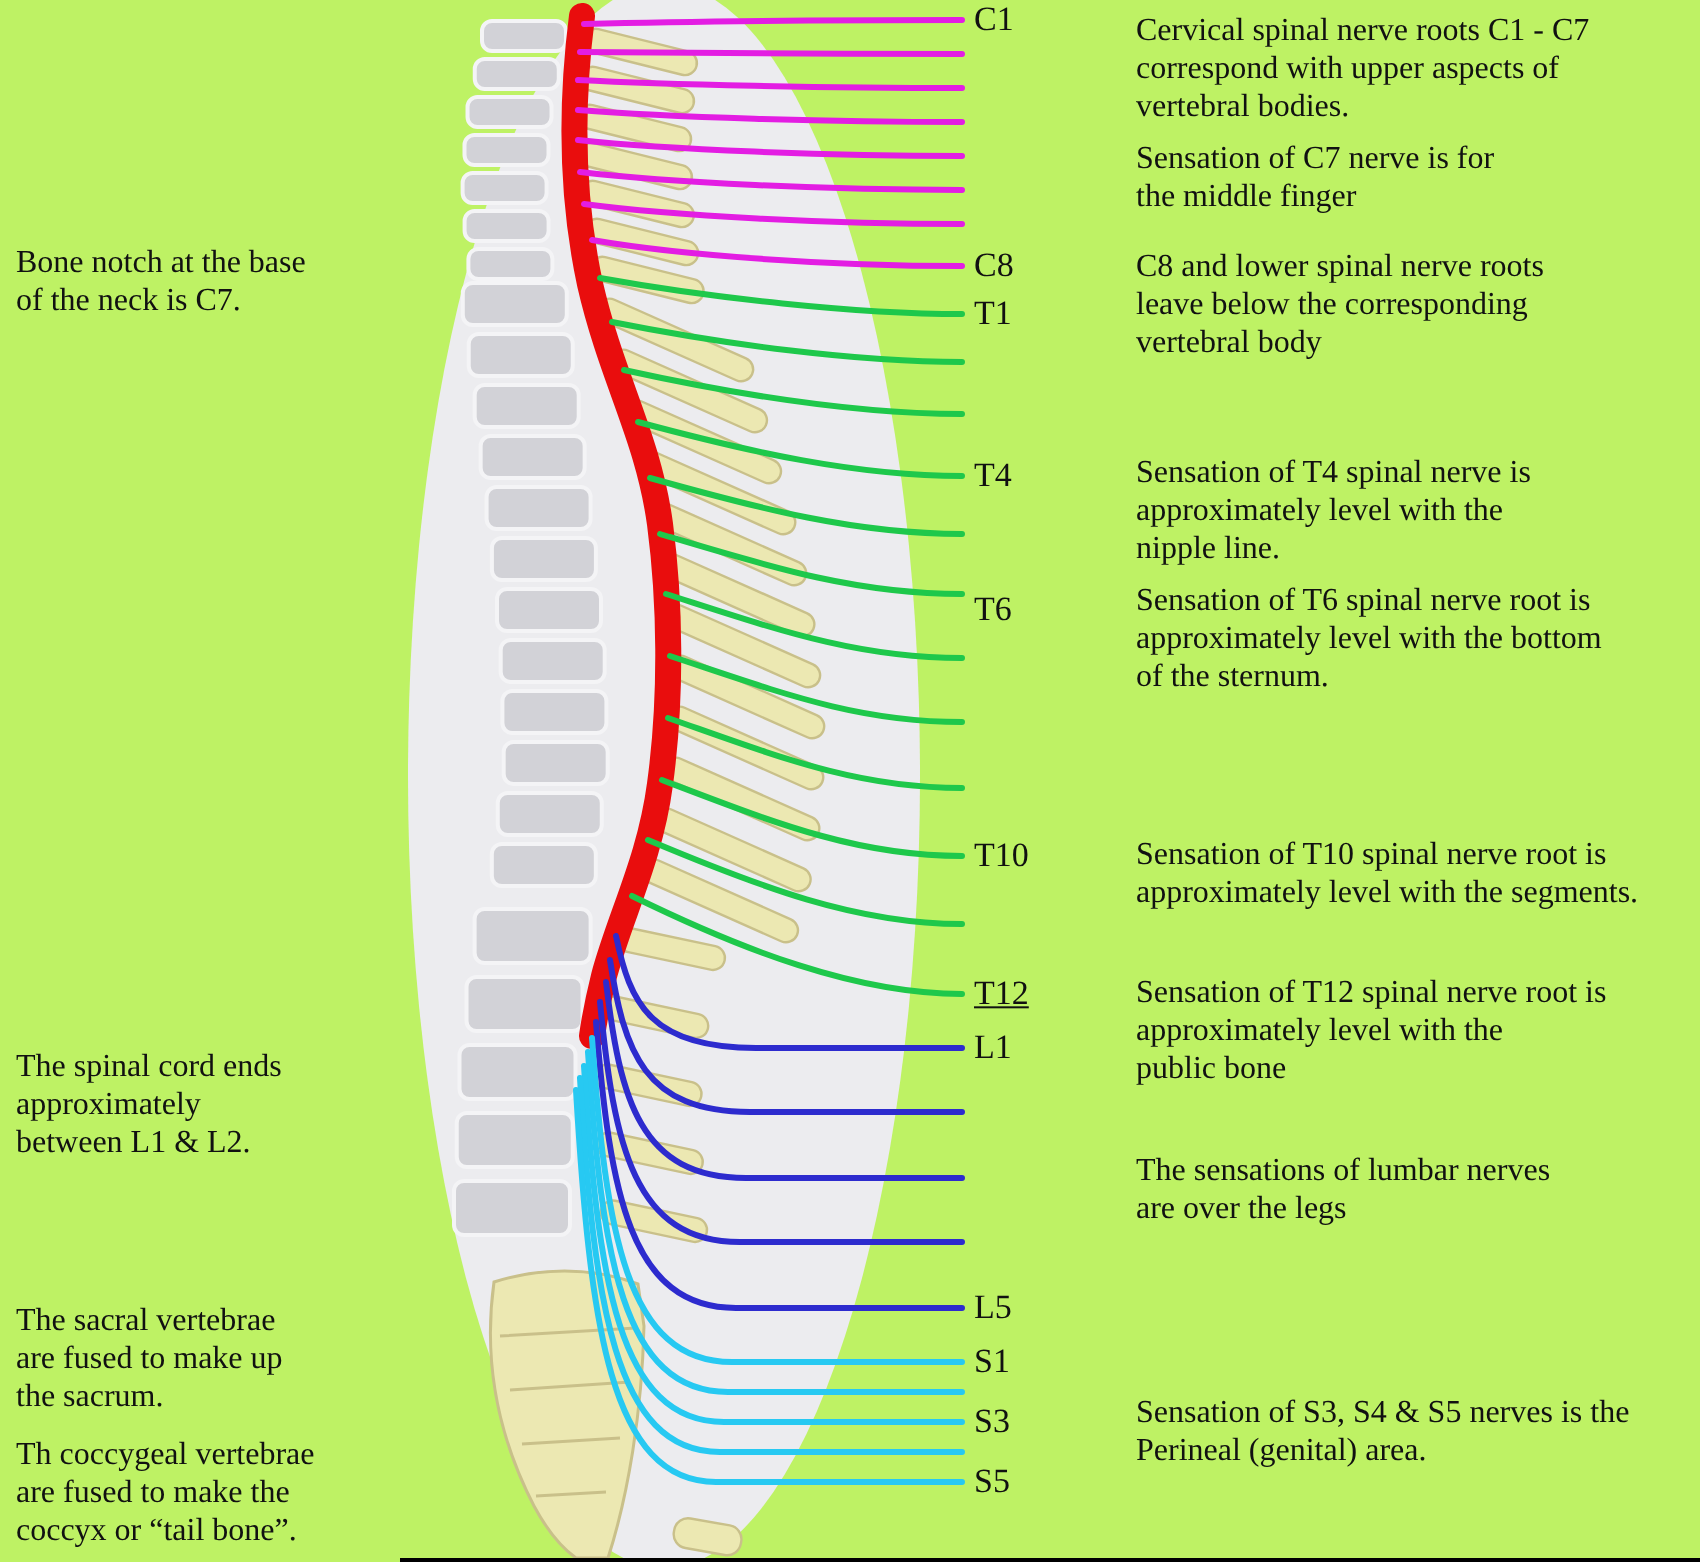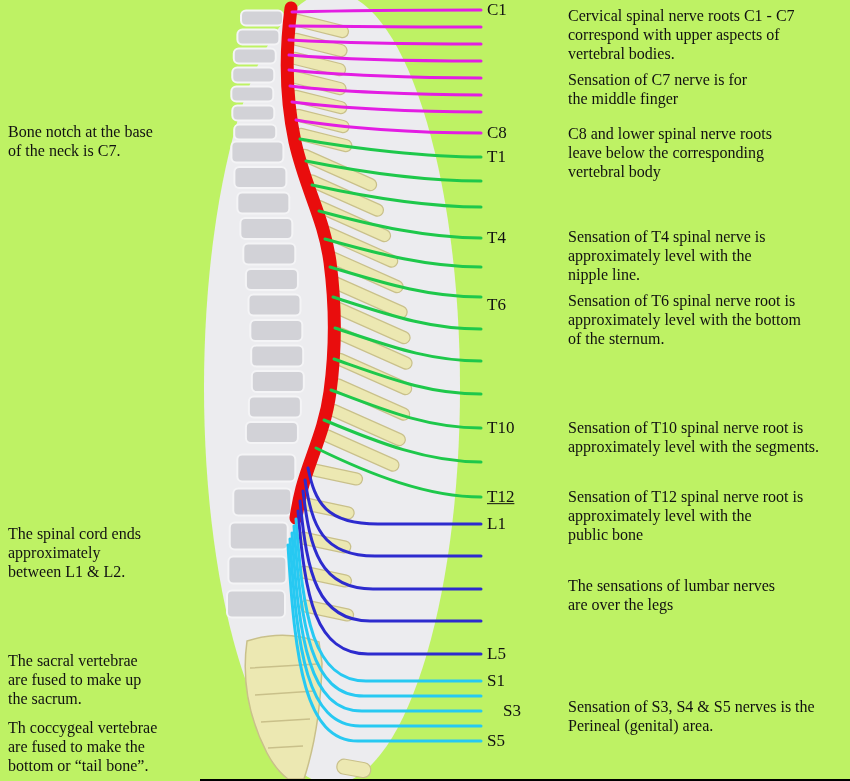--- a/index.html
+++ b/index.html
@@ -116,36 +116,36 @@
       <div class="nerve-label" style="top: 10px;">C1</div>
       <div class="nerve-label" style="top: 133px;">C8</div>
       <div class="nerve-label" style="top: 157px;">T1</div>
       <div class="nerve-label" style="top: 238px;">T4</div>
       <div class="nerve-label" style="top: 305px;">T6</div>
       <div class="nerve-label" style="top: 428px;">T10</div>
       <div class="nerve-label" style="top: 497px; text-decoration: underline;">T12</div>
       <div class="nerve-label" style="top: 524px;">L1</div>
       <div class="nerve-label" style="top: 654px;">L5</div>
       <div class="nerve-label" style="top: 681px;">S1</div>
-      <div class="nerve-label" style="top: 711px; margin-left: 16px;">S3</div>
+      <div class="nerve-label" style="top: 711px;">S3</div>
       <div class="nerve-label" style="top: 741px;">S5</div>
     </div>
 
   <div class="bottom-rule"></div>
 <div class="ann ann-left" style="top: 122px;">Bone notch at the base
 of the neck is C7.</div>
     <div class="ann ann-left" style="top: 489px; margin-top: 35px;">The spinal cord ends
 approximately
 between L1 &amp; L2.</div>
     <div class="ann ann-left" style="top: 651px;">The sacral vertebrae
 are fused to make up
 the sacrum.</div>
     <div class="ann ann-left" style="top: 718px;">Th coccygeal vertebrae
 are fused to make the
-bottom or “tail bone”.</div>
+coccyx or “tail bone”.</div>
     <div class="ann ann-right" style="top: 6px;">Cervical spinal nerve roots C1 - C7
 correspond with upper aspects of
 vertebral bodies.</div>
     <div class="ann ann-right" style="top: 70px;">Sensation of C7 nerve is for
 the middle finger</div>
     <div class="ann ann-right" style="top: 124px;">C8 and lower spinal nerve roots
 leave below the corresponding
 vertebral body</div>
     <div class="ann ann-right" style="top: 227px;">Sensation of T4 spinal nerve is
 approximately level with the

